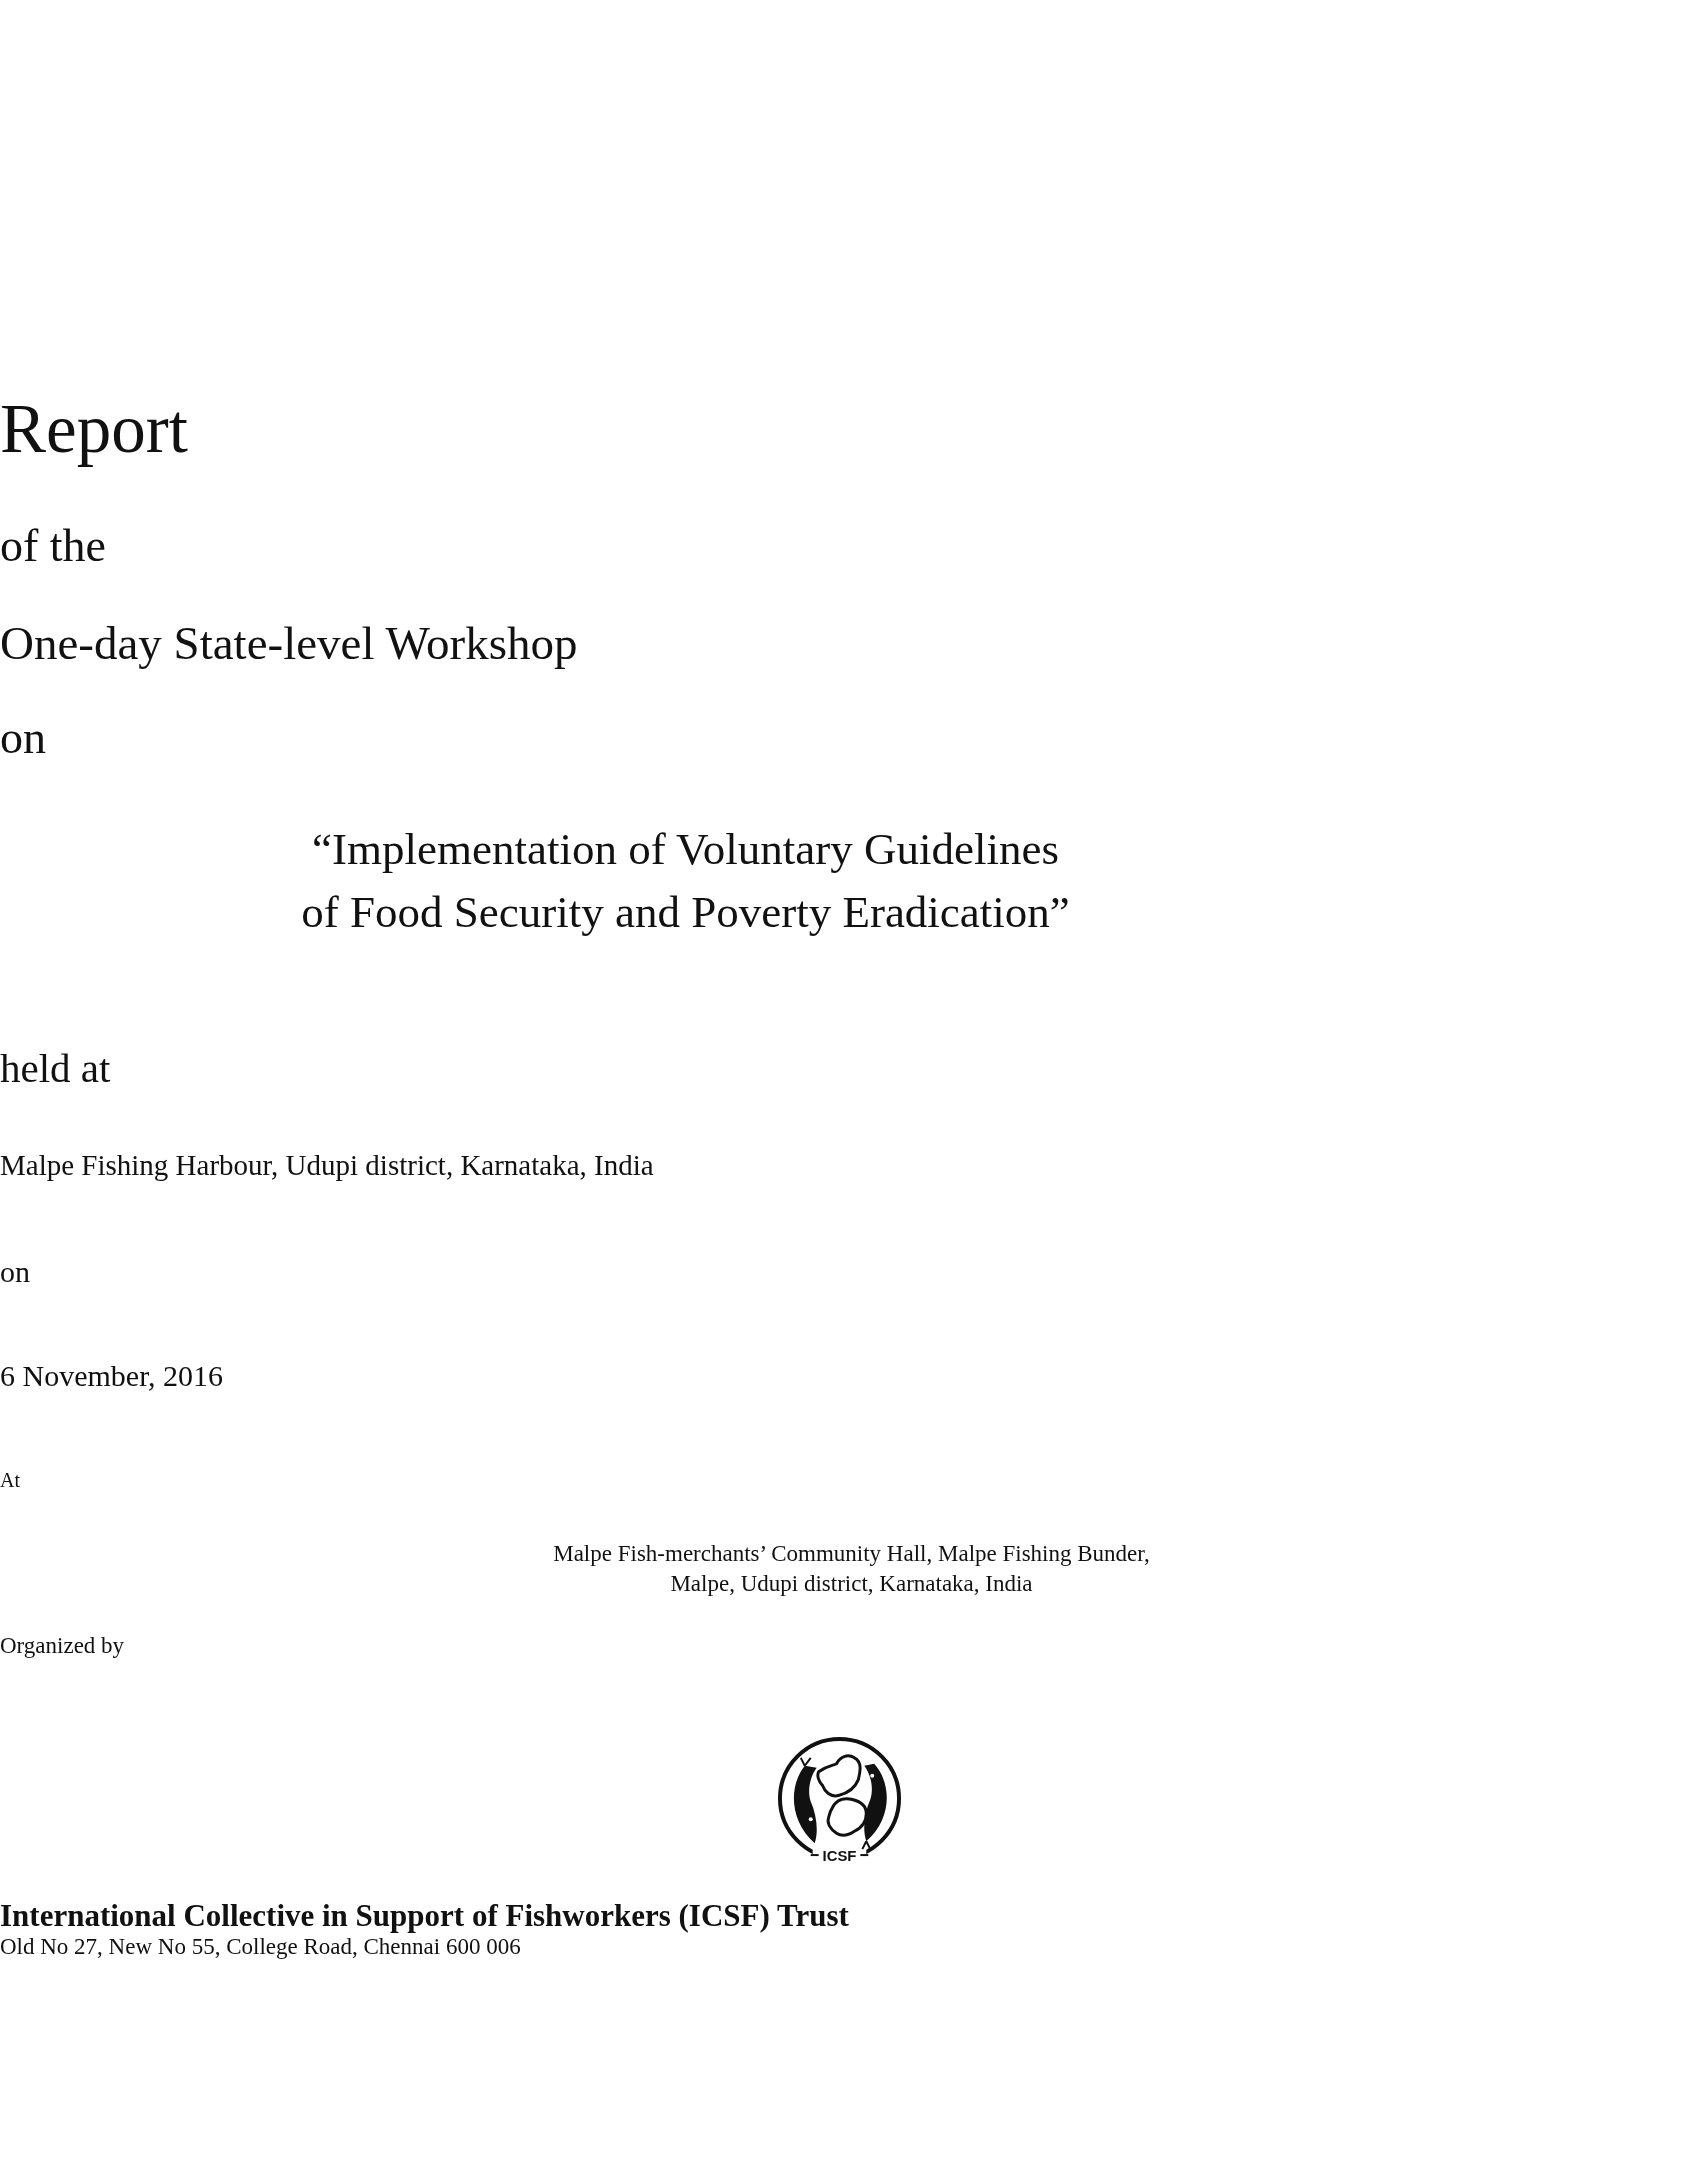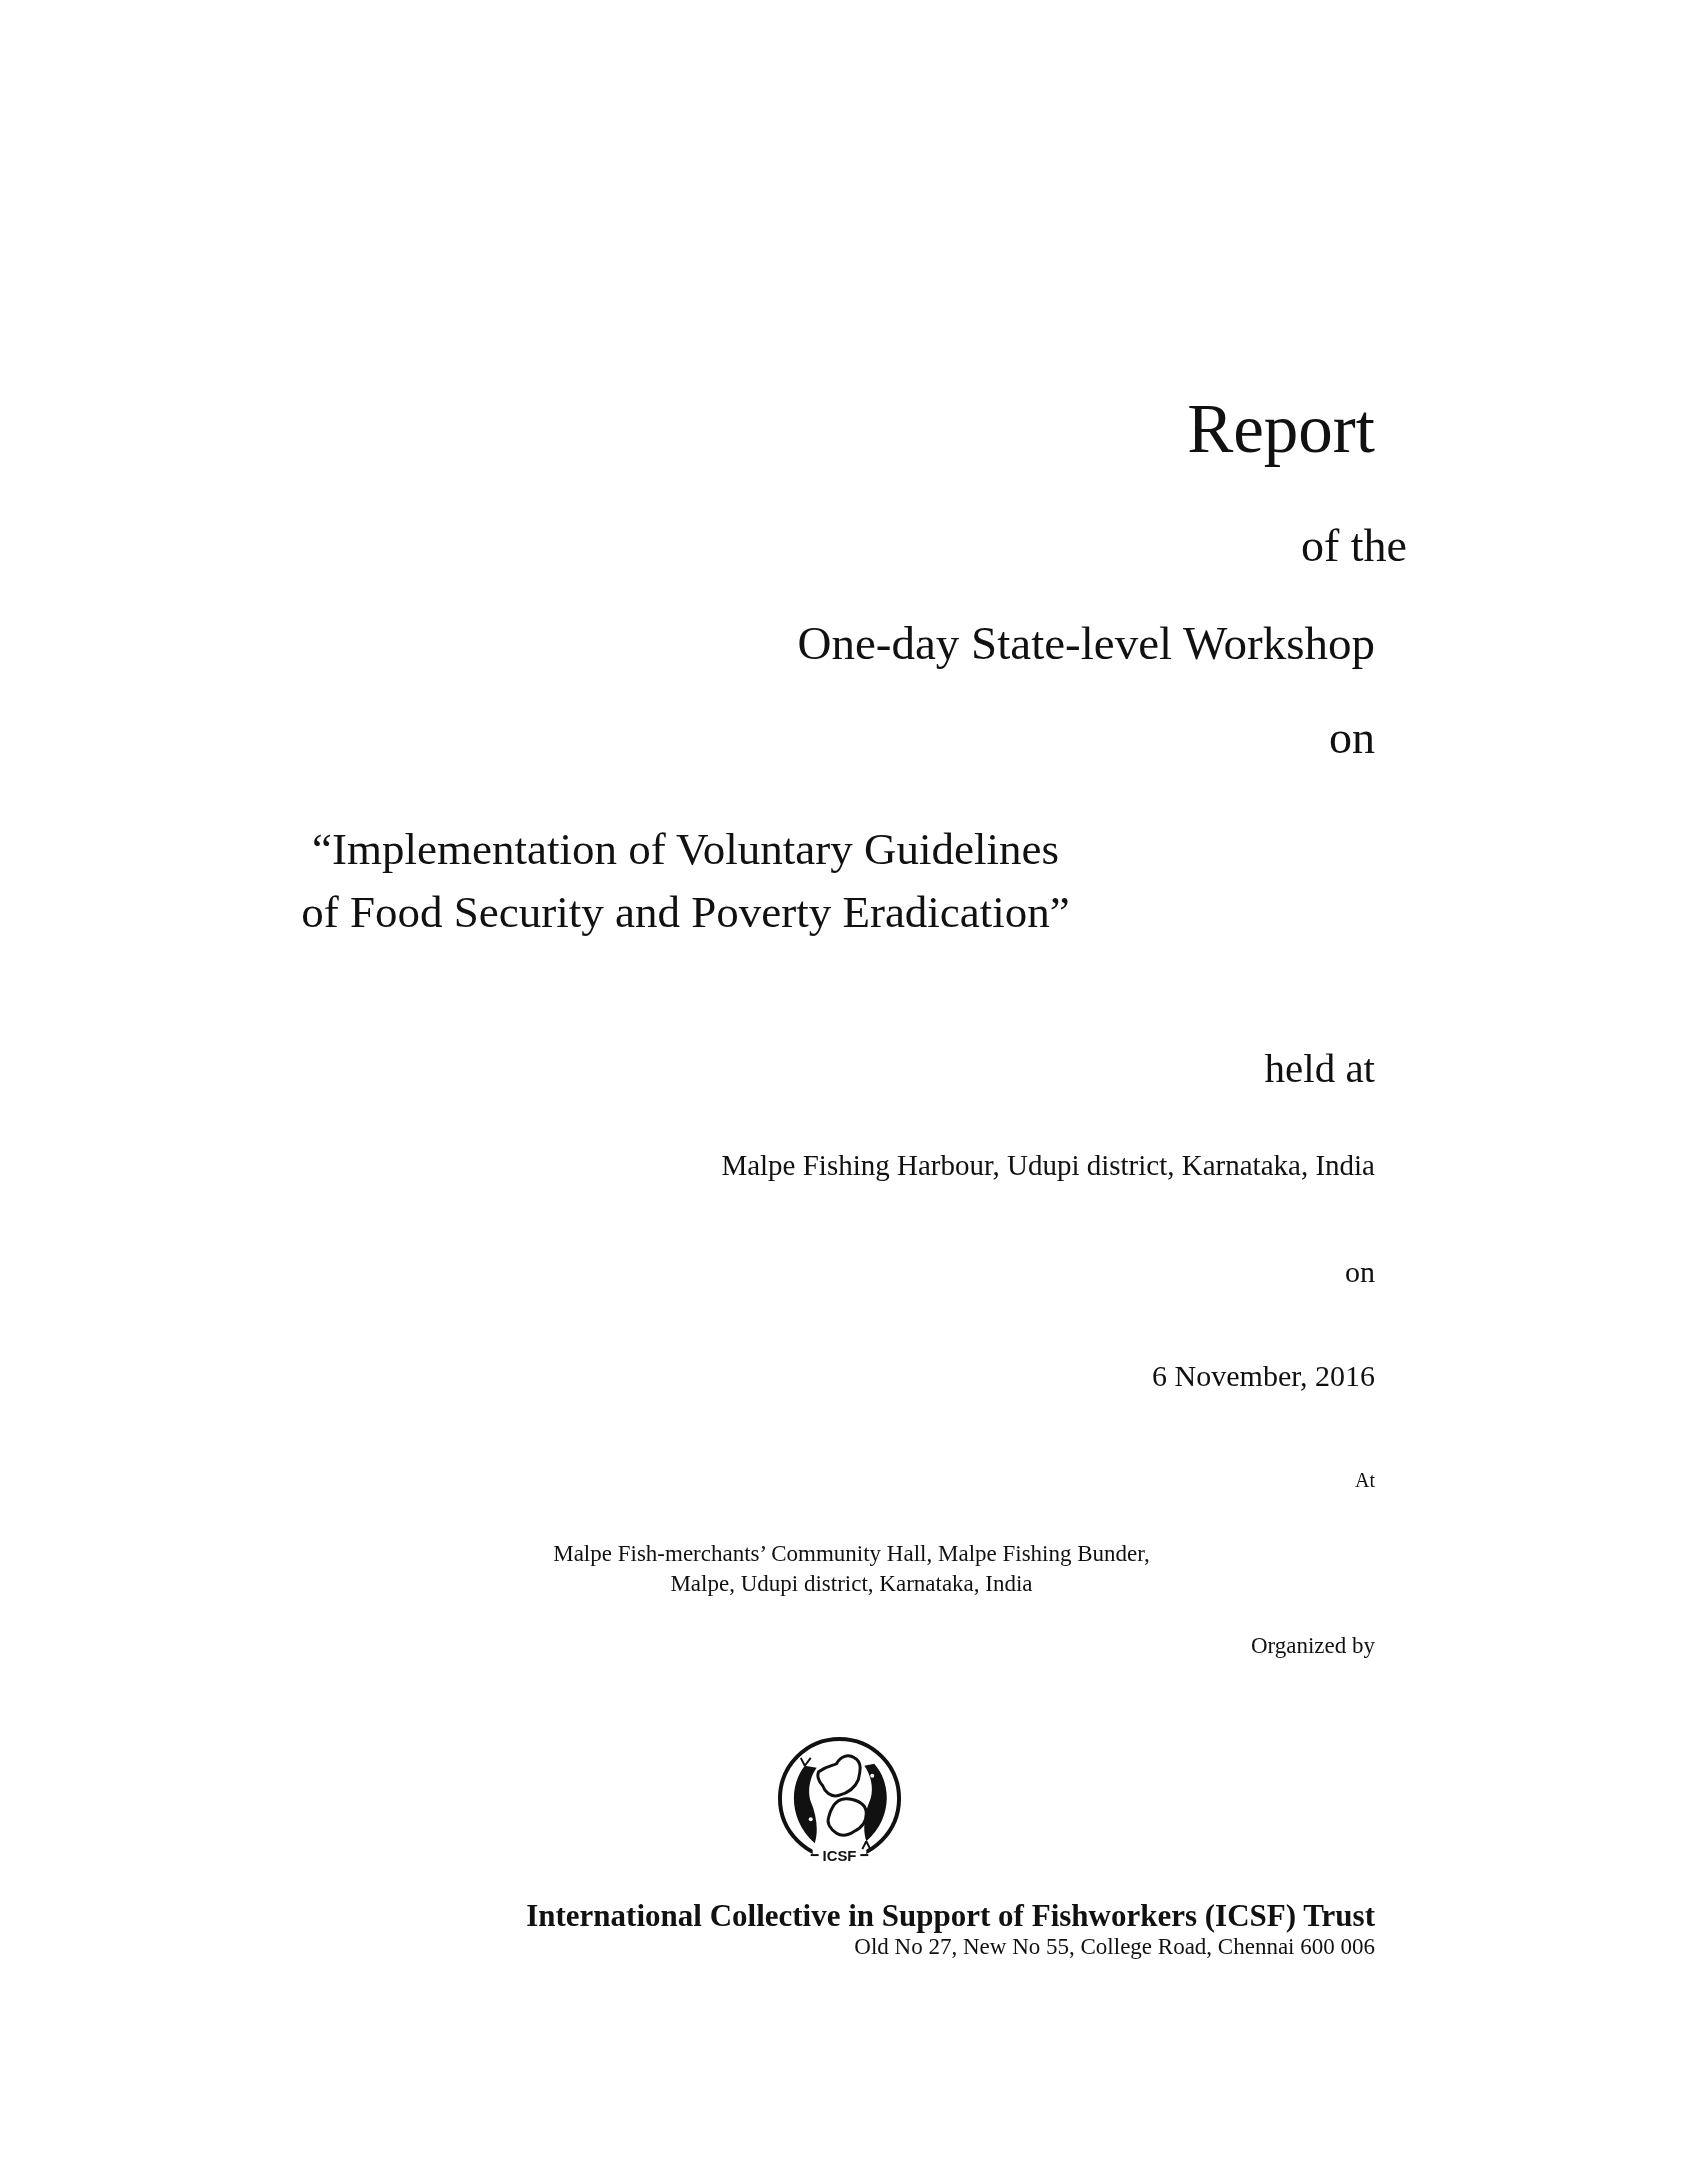--- a/index.html
+++ b/index.html
@@ -12,26 +12,26 @@
       height: 2178px;
       position: relative;
       overflow: hidden;
       font-family: "Liberation Serif", "DejaVu Serif", serif;
       color: #111111;
     }
     .line {
       position: absolute;
       left: 0;
       width: 1375px;
-      text-align: right;
+      text-align: left;
       line-height: 1;
       white-space: nowrap;
     }
     .report { top: 395px; font-size: 69px; }
-    .of-the { top: 523px; font-size: 46px; margin-left: 32px; }
+    .of-the { top: 523px; font-size: 46px; }
     .workshop { top: 620px; font-size: 47px; }
     .on-1 { top: 715px; font-size: 46px; }
     .title-block {
       position: absolute;
       left: 0;
       width: 1371px;
       top: 818px;
       text-align: center;
       font-size: 45px;
       line-height: 63px;

